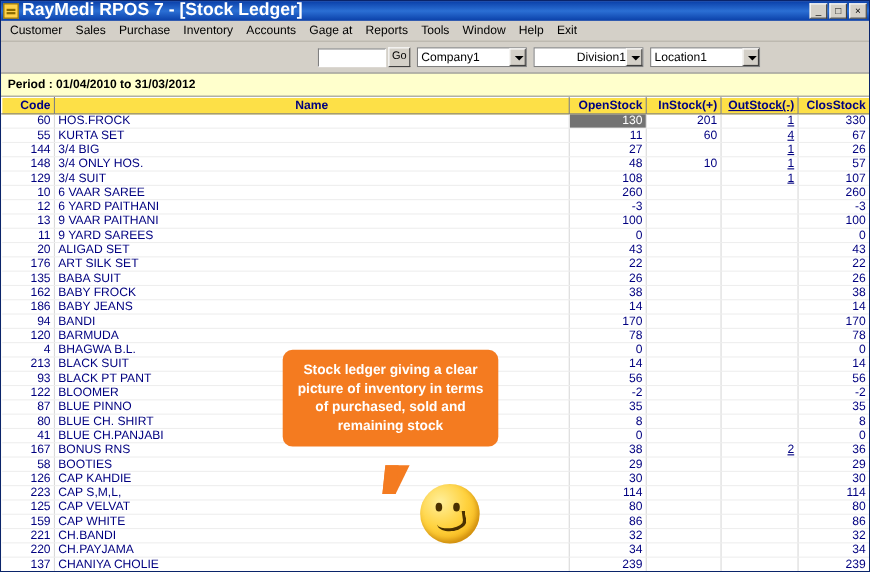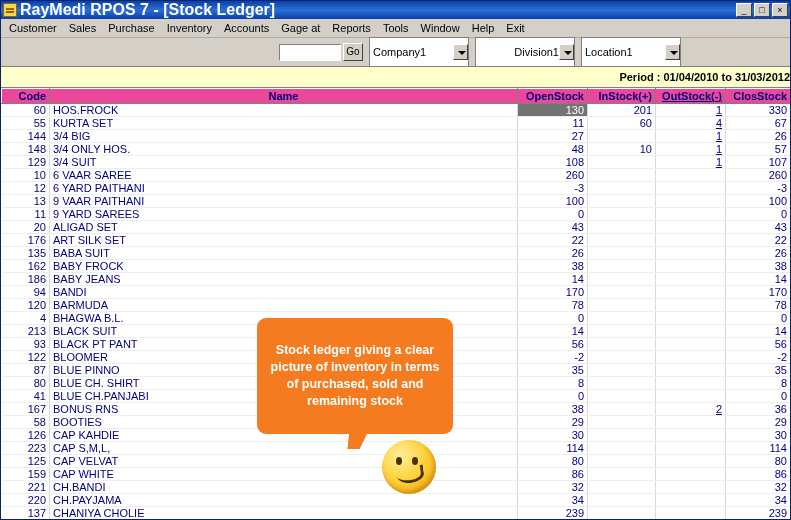--- a/index.html
+++ b/index.html
@@ -83,21 +83,21 @@
     color: #000;
     white-space: nowrap;
   }
   
   .toolbar {
     height: 28px;
     background: #d4d0c8;
     border-bottom: 1px solid #808080;
     display: flex;
     align-items: center;
-    padding: 0 8px;
+    padding: 0 18px;
   }
   .tb-search-input {
     width: 62px;
     height: 17px;
     background: #ffffff;
     border: 1px solid #808080;
     border-right-color: #ffffff;
     border-bottom-color: #ffffff;
     box-sizing: border-box;
     font-size: 11px;
@@ -110,21 +110,21 @@
     border: 1px solid #ffffff;
     border-right-color: #404040;
     border-bottom-color: #404040;
     font-size: 10px;
     line-height: 16px;
     text-align: center;
     box-sizing: border-box;
   }
   .combo {
     position: relative;
-    height: 30px;
+    height: 18px;
     margin-left: 6px;
     background: #ffffff;
     border: 1px solid #808080;
     box-sizing: border-box;
     font-size: 11px;
     display: flex;
     align-items: center;
     padding-left: 3px;
   }
   .combo .combo-text { flex: 1; white-space: nowrap; overflow: hidden; }
@@ -153,37 +153,36 @@
   .period-bar {
     height: 20px;
     background: #ffffcc;
     border-bottom: 1px solid #808080;
     display: flex;
     align-items: center;
     padding-left: 6px;
     font-size: 11px;
     font-weight: bold;
     color: #000000;
-    justify-content: flex-end;
   }
   
   .grid-wrap {
     position: relative;
     background: #ffffff;
     height: 434px;
     overflow: hidden;
   }
   table.grid {
     border-collapse: collapse;
     width: 100%;
     font-size: 11px;
     table-layout: fixed;
   }
   table.grid th {
-    background: #ec4899;
+    background: #fde047;
     border: 1px solid #ffffff;
     border-right-color: #808080;
     border-bottom-color: #808080;
     height: 15px;
     font-size: 11px;
     font-weight: bold;
     color: #000080;
     padding: 0 3px;
     box-sizing: border-box;
   }
@@ -215,21 +214,21 @@
     position: absolute;
     left: 256px;
     top: 230px;
     width: 196px;
     background: #f47b20;
     color: #ffffff;
     font-weight: bold;
     font-size: 12.5px;
     line-height: 17px;
     text-align: center;
-    padding: 24px 8px;
+    padding: 10px 8px;
     border-radius: 9px;
     box-sizing: border-box;
   }
   .callout-tail {
     position: absolute;
     left: 348px;
     top: 335px;
     width: 0; height: 0;
     border-left: 12px solid #f47b20;
     border-right: 10px solid transparent;

